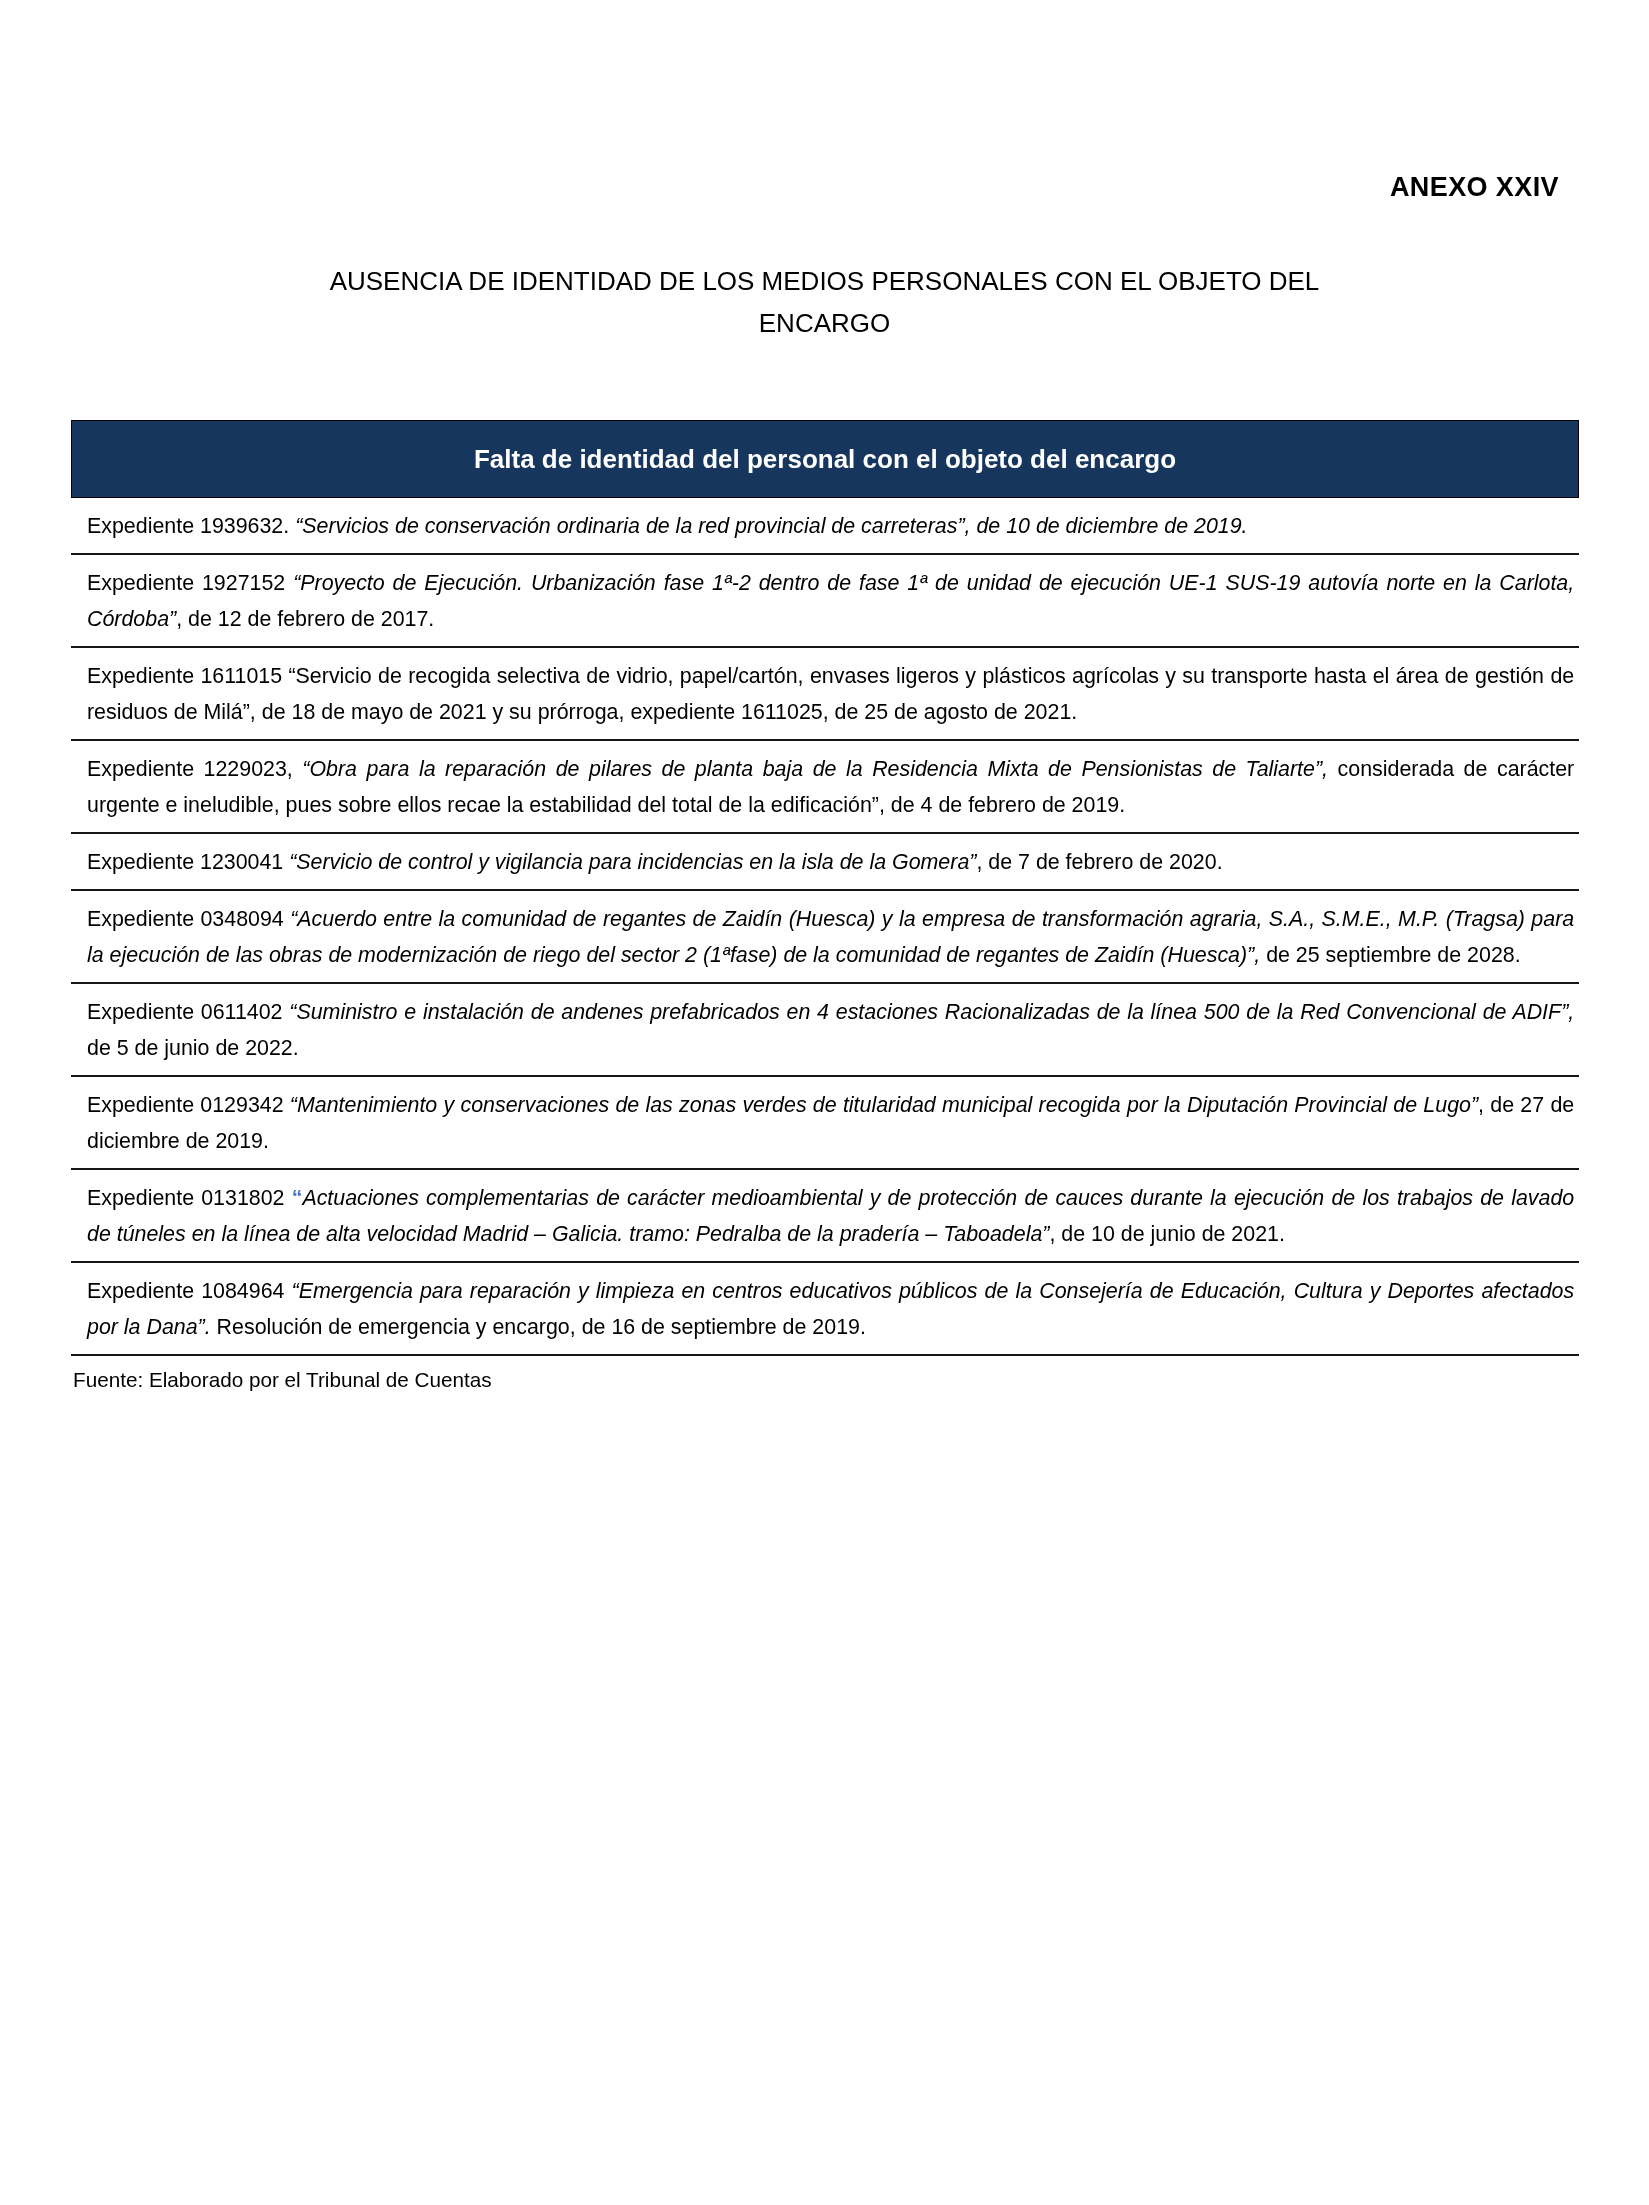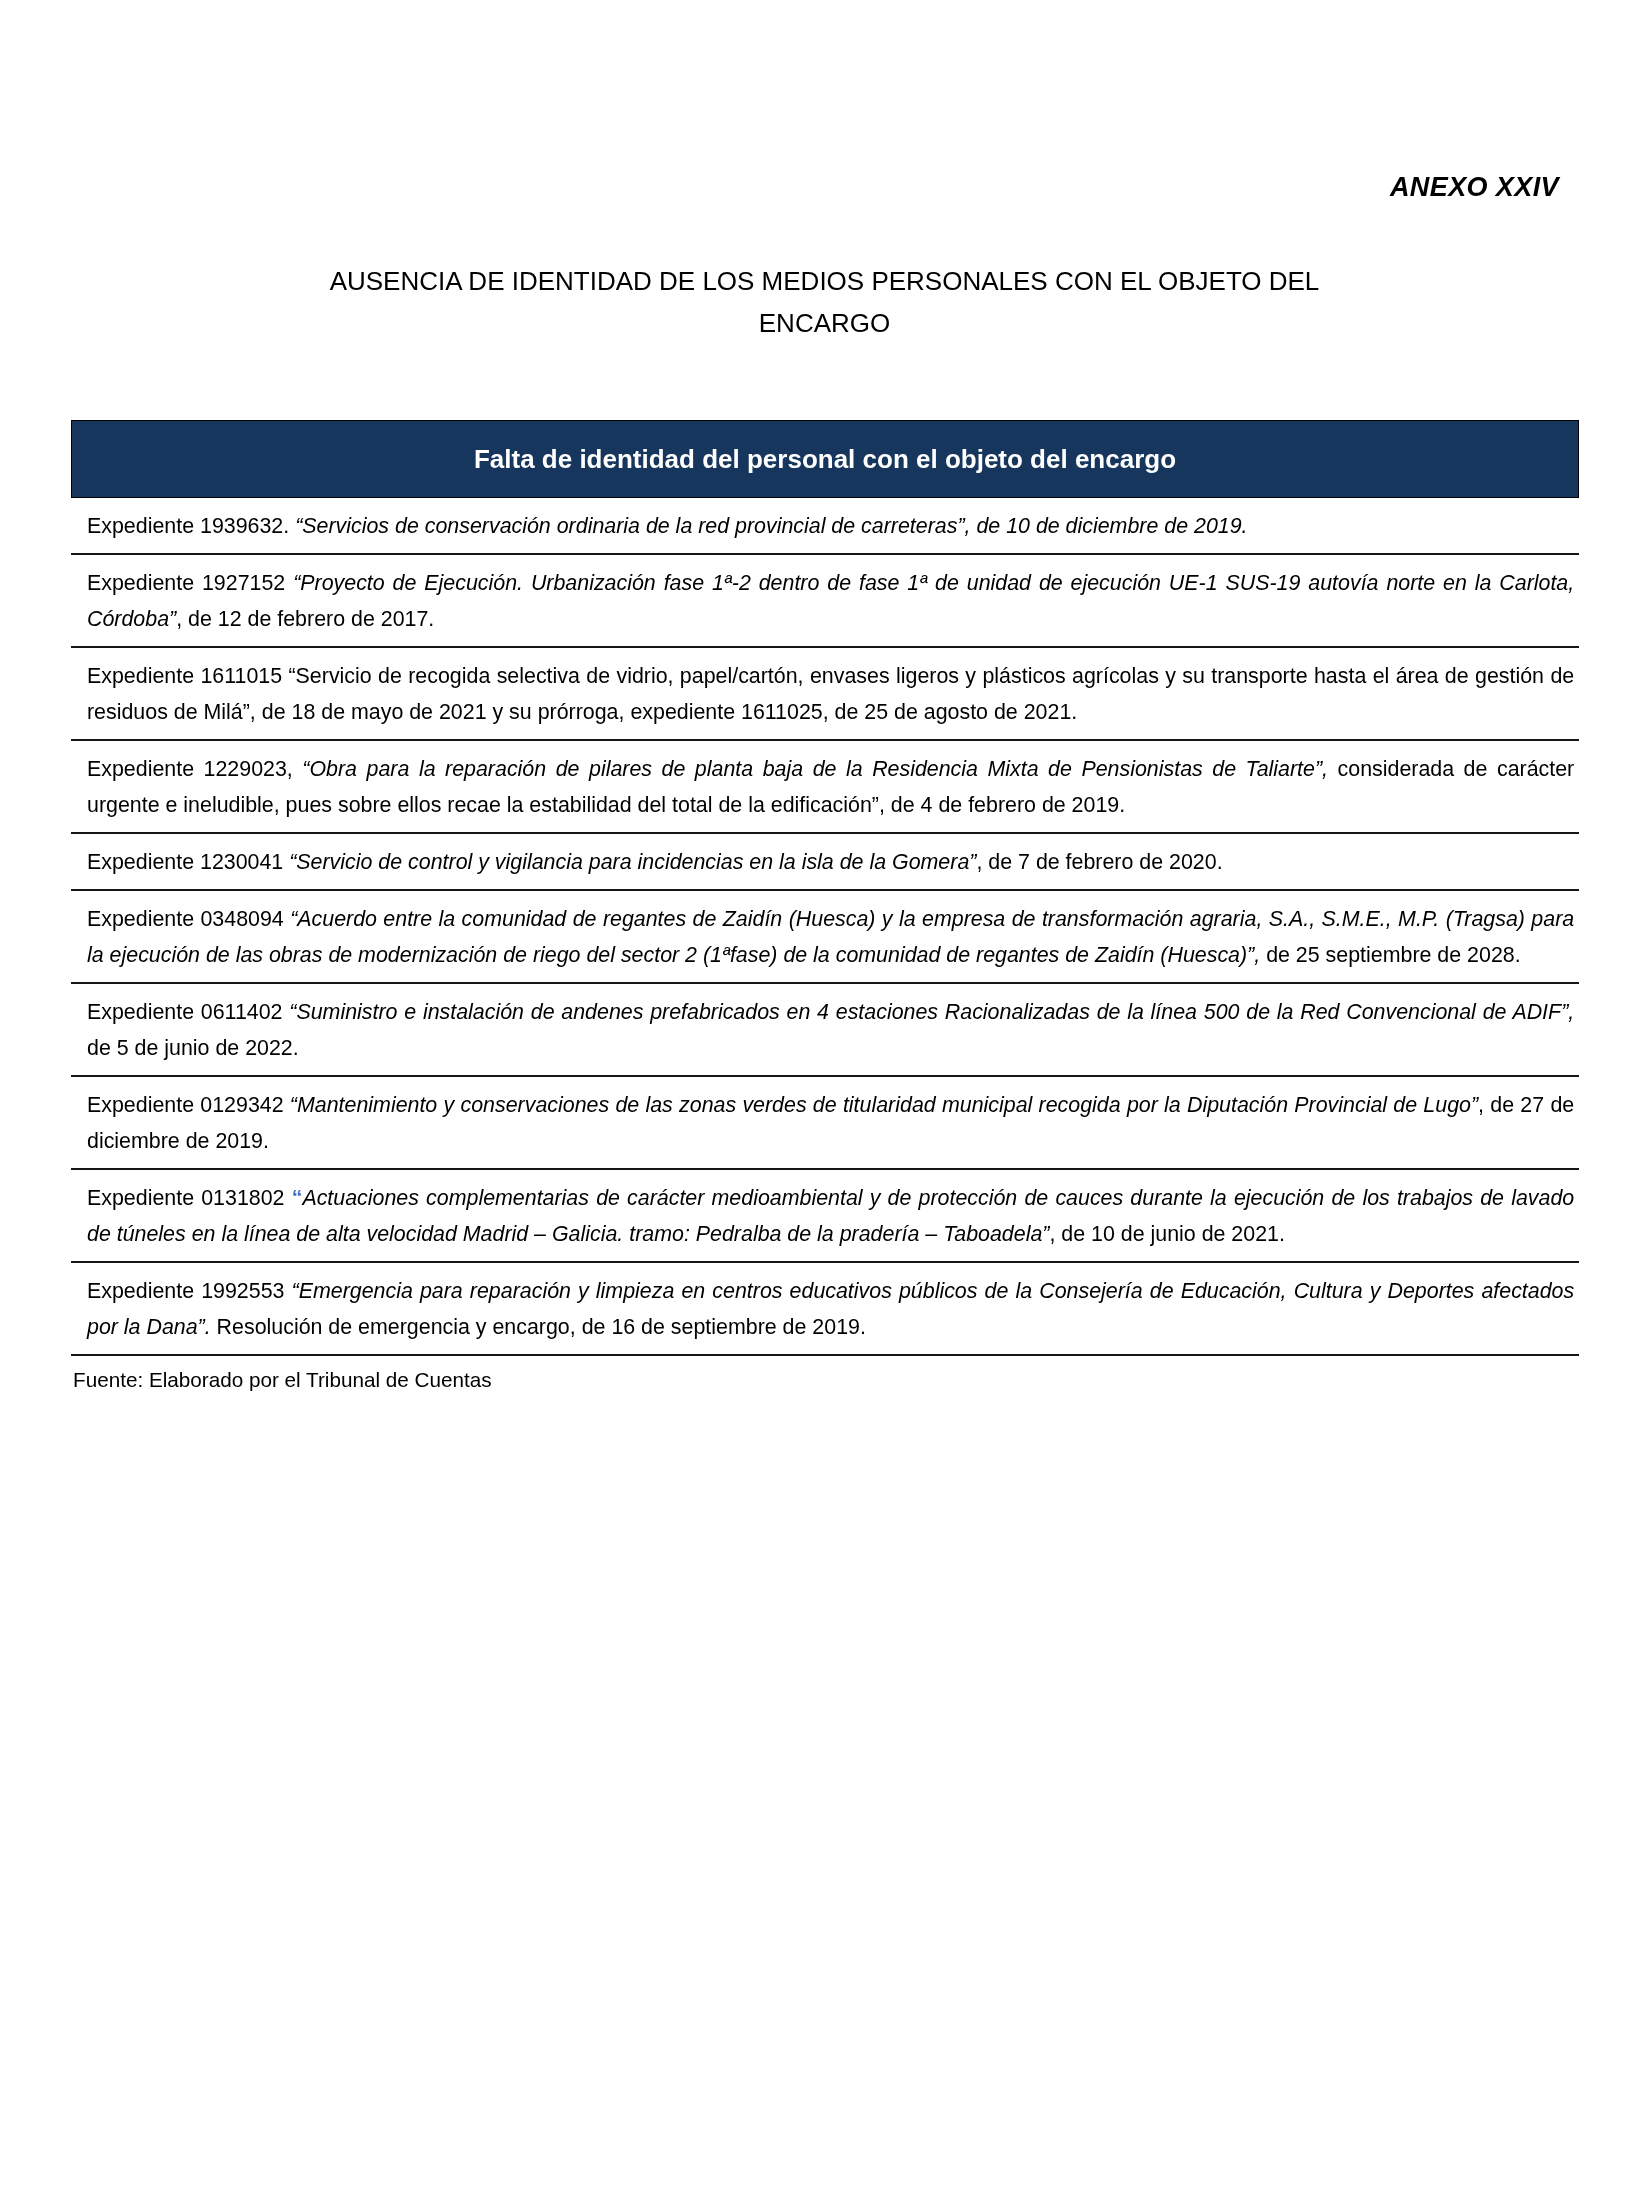--- a/index.html
+++ b/index.html
@@ -13,21 +13,20 @@
   }
   .page { position: relative; width: 100%; height: 100%; overflow: hidden; }
 
   .annex {
     padding-top: 172px;
     margin-right: 90px;
     text-align: right;
     font-size: 27px;
     font-weight: bold;
     letter-spacing: 0.4px;
-    font-style: italic;
   }
 
   .doc-title {
     margin-top: 57px;
     text-align: center;
     font-size: 26px;
     font-weight: normal;
     line-height: 42px;
   }
 
@@ -81,20 +80,20 @@
     <div class="tbody">
         <div class="row" style="border-bottom-color: rgb(22, 22, 22);"><span class="r">Expediente 1939632. </span><span class="i">“Servicios de conservación ordinaria de la red provincial de carreteras”, de 10 de diciembre de 2019.</span></div>
         <div class="row" style="border-bottom-color: rgb(22, 22, 22);"><span class="r">Expediente 1927152 </span><span class="i">“Proyecto de Ejecución. Urbanización fase 1ª-2 dentro de fase 1ª de unidad de ejecución UE-1 SUS-19 autovía norte en la Carlota, Córdoba”</span><span class="r">, de 12 de febrero de 2017.</span></div>
         <div class="row" style="border-bottom-color: rgb(22, 22, 22);"><span class="r">Expediente 1611015 “Servicio de recogida selectiva de vidrio, papel/cartón, envases ligeros y plásticos agrícolas y su transporte hasta el área de gestión de residuos de Milá”, de 18 de mayo de 2021 y su prórroga, expediente 1611025, de 25 de agosto de 2021.</span></div>
         <div class="row" style="border-bottom-color: rgb(22, 22, 22);"><span class="r">Expediente 1229023, </span><span class="i">“Obra para la reparación de pilares de planta baja de la Residencia Mixta de Pensionistas de Taliarte”,</span><span class="r"> considerada de carácter urgente e ineludible, pues sobre ellos recae la estabilidad del total de la edificación”, de 4 de febrero de 2019.</span></div>
         <div class="row" style="border-bottom-color: rgb(22, 22, 22);"><span class="r">Expediente 1230041 </span><span class="i">“Servicio de control y vigilancia para incidencias en la isla de la Gomera”</span><span class="r">, de 7 de febrero de 2020.</span></div>
         <div class="row" style="border-bottom-color: rgb(22, 22, 22);"><span class="r">Expediente 0348094 </span><span class="i">“Acuerdo entre la comunidad de regantes de Zaidín (Huesca) y la empresa de transformación agraria, S.A., S.M.E., M.P. (Tragsa) para la ejecución de las obras de modernización de riego del sector 2 (1ªfase) de la comunidad de regantes de Zaidín (Huesca)”,</span><span class="r"> de 25 septiembre de 2028.</span></div>
         <div class="row" style="border-bottom-color: rgb(22, 22, 22);"><span class="r">Expediente 0611402 </span><span class="i">“Suministro e instalación de andenes prefabricados en 4 estaciones Racionalizadas de la línea 500 de la Red Convencional de ADIF”,</span><span class="r"> de 5 de junio de 2022.</span></div>
         <div class="row" style="border-bottom-color: rgb(22, 22, 22);"><span class="r">Expediente 0129342 </span><span class="i">“Mantenimiento y conservaciones de las zonas verdes de titularidad municipal recogida por la Diputación Provincial de Lugo”</span><span class="r">, de 27 de diciembre de 2019.</span></div>
         <div class="row" style="border-bottom-color: rgb(22, 22, 22);"><span class="r">Expediente 0131802 </span><span class="bq" style="color: rgb(68, 114, 196);">“</span><span class="i">Actuaciones complementarias de carácter medioambiental y de protección de cauces durante la ejecución de los trabajos de lavado de túneles en la línea de alta velocidad Madrid – Galicia. tramo: Pedralba de la pradería – Taboadela”</span><span class="r">, de 10 de junio de 2021.</span></div>
-        <div class="row" style="border-bottom-color: rgb(22, 22, 22);"><span class="r">Expediente 1992553 </span><span class="i">“Emergencia para reparación y limpieza en centros educativos públicos de la Consejería de Educación, Cultura y Deportes afectados por la Dana”.</span><span class="r"> Resolución de emergencia y encargo, de 16 de septiembre de 2019.</span></div>
+        <div class="row" style="border-bottom-color: rgb(22, 22, 22);"><span class="r">Expediente 1084964 </span><span class="i">“Emergencia para reparación y limpieza en centros educativos públicos de la Consejería de Educación, Cultura y Deportes afectados por la Dana”.</span><span class="r"> Resolución de emergencia y encargo, de 16 de septiembre de 2019.</span></div>
       </div>
   </div>
 
   <div class="source">Fuente: Elaborado por el Tribunal de Cuentas</div>
 
 </div>
 
 
 </body></html>

